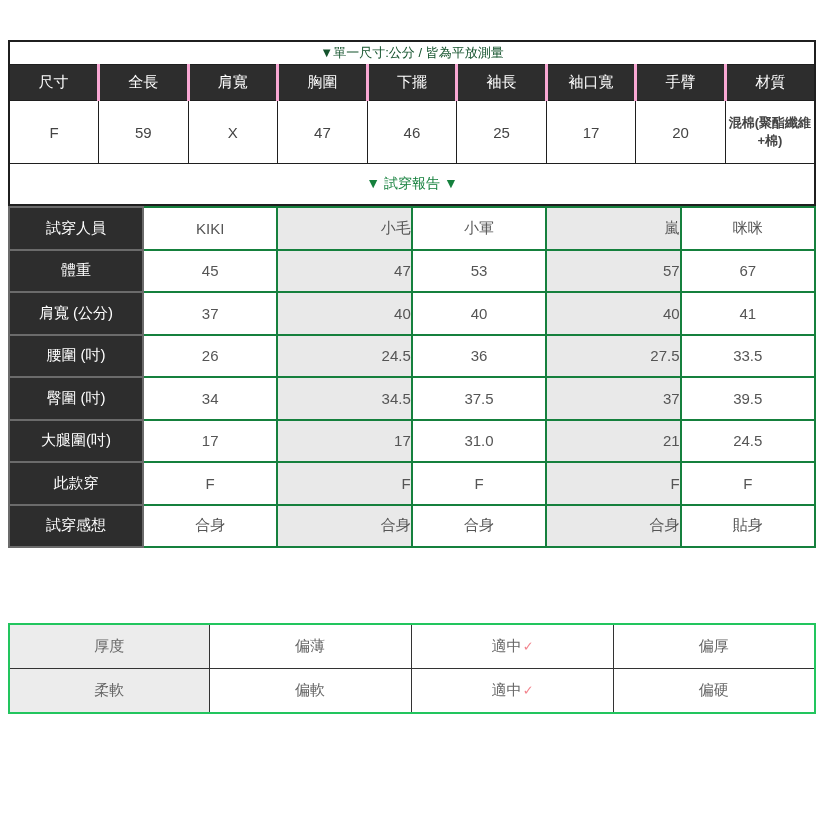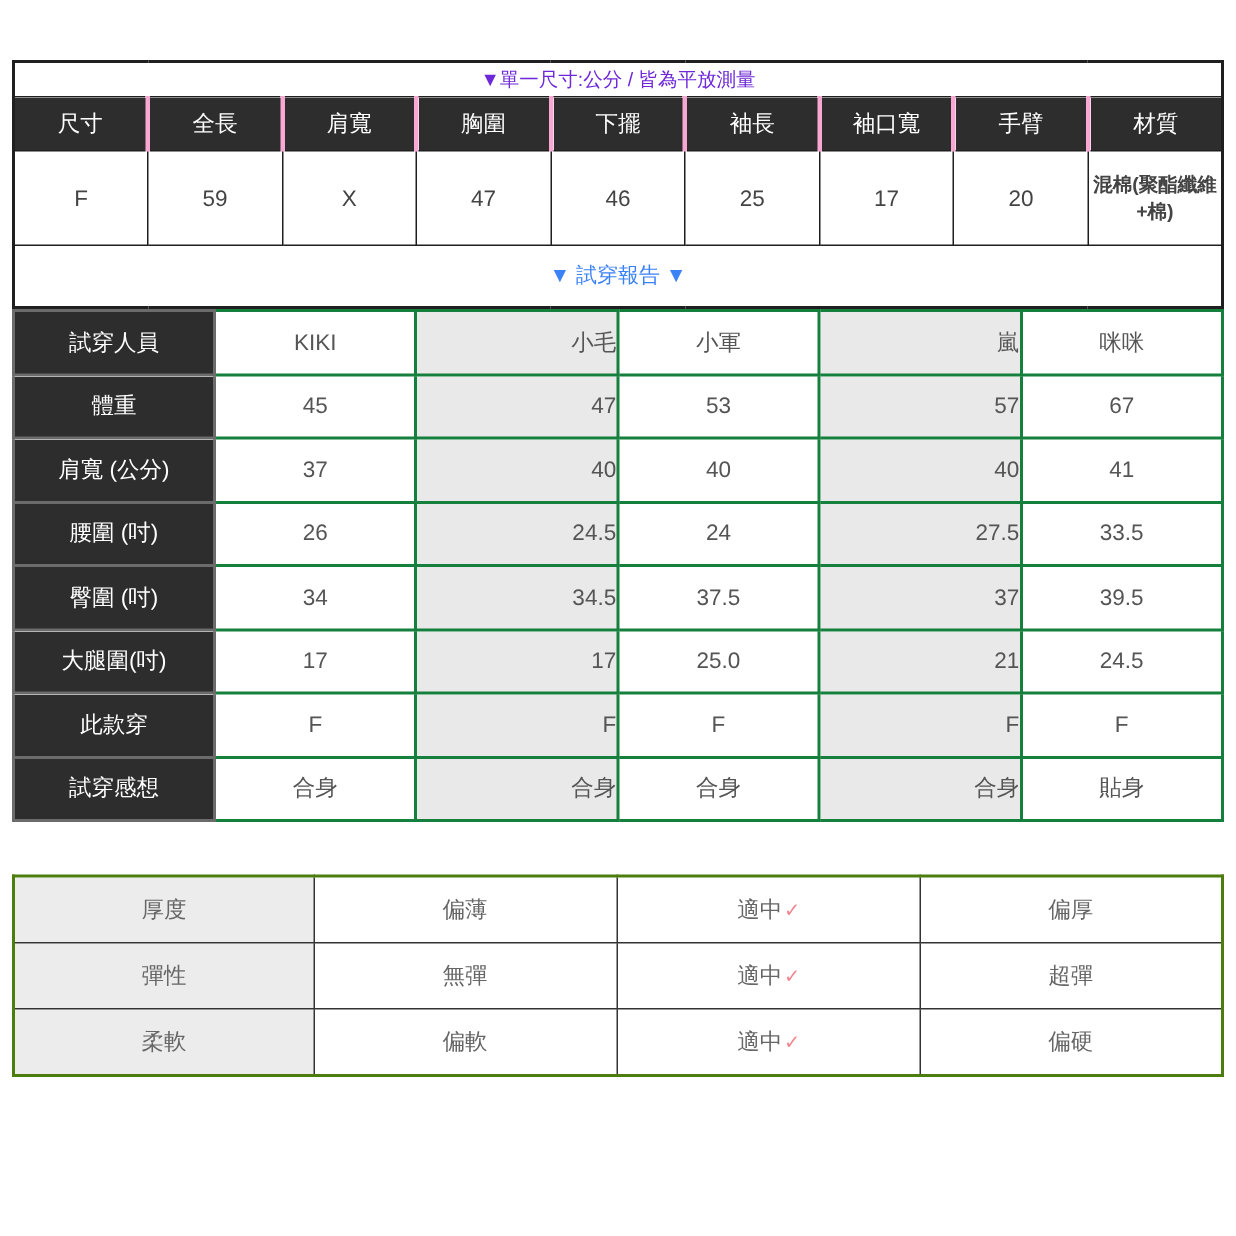--- a/index.html
+++ b/index.html
@@ -30,21 +30,21 @@
     overflow: hidden;
   }
 
   
   .size-table {
     border: 2px solid #1f1f1f;
   }
   .size-title-row td {
     height: 22px;
     font-size: 13px;
-    color: #6d28d9;
+    color: #14532d;
     background: #ffffff;
     border-bottom: 1px solid #1f1f1f;
     margin-top: 36px;
   }
   .size-header-row th {
     height: 35px;
     background: #2d2d2d;
     color: #ffffff;
     font-size: 15px;
     border-left: 3px solid #f9a8d4;
@@ -60,21 +60,21 @@
   }
   .size-value-row td:last-child {
     font-size: 13px;
     line-height: 1.35;
     padding: 2px;
     font-weight: bold;
   }
   .report-title-row td {
     height: 40px;
     font-size: 14px;
-    color: #3b82f6;
+    color: #15803d;
     background: #ffffff;
   }
 
   
   .report-table td, .report-table th {
     border: 2px solid #15803d;
     height: 40.5px;
     font-size: 15px;
   }
   .report-table th.row-label {
@@ -89,21 +89,22 @@
   }
   .report-table td.shaded {
     background: #e9e9e9;
     text-align: right;
   }
 
   .spacer { height: 35px; }
 
   
   .attr-table {
-    border: 2px solid #4d7c0f;
+    border: 2px solid #22c55e;
+    margin-top: 40px;
   }
   .attr-table td, .attr-table th {
     border: 1px solid #333333;
     height: 43px;
     font-size: 15px;
     color: #666666;
   }
   .attr-table th.attr-label {
     background: #ececec;
   }
@@ -174,37 +175,37 @@
           <td>37</td>
           <td class="shaded">40</td>
           <td>40</td>
           <td class="shaded">40</td>
           <td>41</td>
         </tr>
         <tr>
           <th class="row-label">腰圍 (吋)</th>
           <td>26</td>
           <td class="shaded">24.5</td>
-          <td>24</td>
+          <td>36</td>
           <td class="shaded">27.5</td>
           <td>33.5</td>
         </tr>
         <tr>
           <th class="row-label">臀圍 (吋)</th>
           <td>34</td>
           <td class="shaded">34.5</td>
           <td>37.5</td>
           <td class="shaded">37</td>
           <td>39.5</td>
         </tr>
         <tr>
           <th class="row-label">大腿圍(吋)</th>
           <td>17</td>
           <td class="shaded">17</td>
-          <td>25.0</td>
+          <td>31.0</td>
           <td class="shaded">21</td>
           <td>24.5</td>
         </tr>
         <tr>
           <th class="row-label">此款穿</th>
           <td>F</td>
           <td class="shaded">F</td>
           <td>F</td>
           <td class="shaded">F</td>
           <td>F</td>
@@ -230,26 +231,20 @@
         <col>
     </colgroup>
     <tbody id="attr-body">
         <tr>
           <th class="attr-label">厚度</th>
           <td><span>偏薄</span></td>
           <td><span>適中</span><span class="check" style="color: rgb(242, 133, 142);">✓</span></td>
           <td><span>偏厚</span></td>
         </tr>
         <tr>
-          <th class="attr-label">彈性</th>
-          <td><span>無彈</span></td>
-          <td><span>適中</span><span class="check" style="color: rgb(242, 133, 142);">✓</span></td>
-          <td><span>超彈</span></td>
-        </tr>
-        <tr>
           <th class="attr-label">柔軟</th>
           <td><span>偏軟</span></td>
           <td><span>適中</span><span class="check" style="color: rgb(242, 133, 142);">✓</span></td>
           <td><span>偏硬</span></td>
         </tr>
       </tbody>
   </table>
 
 </div>
 

